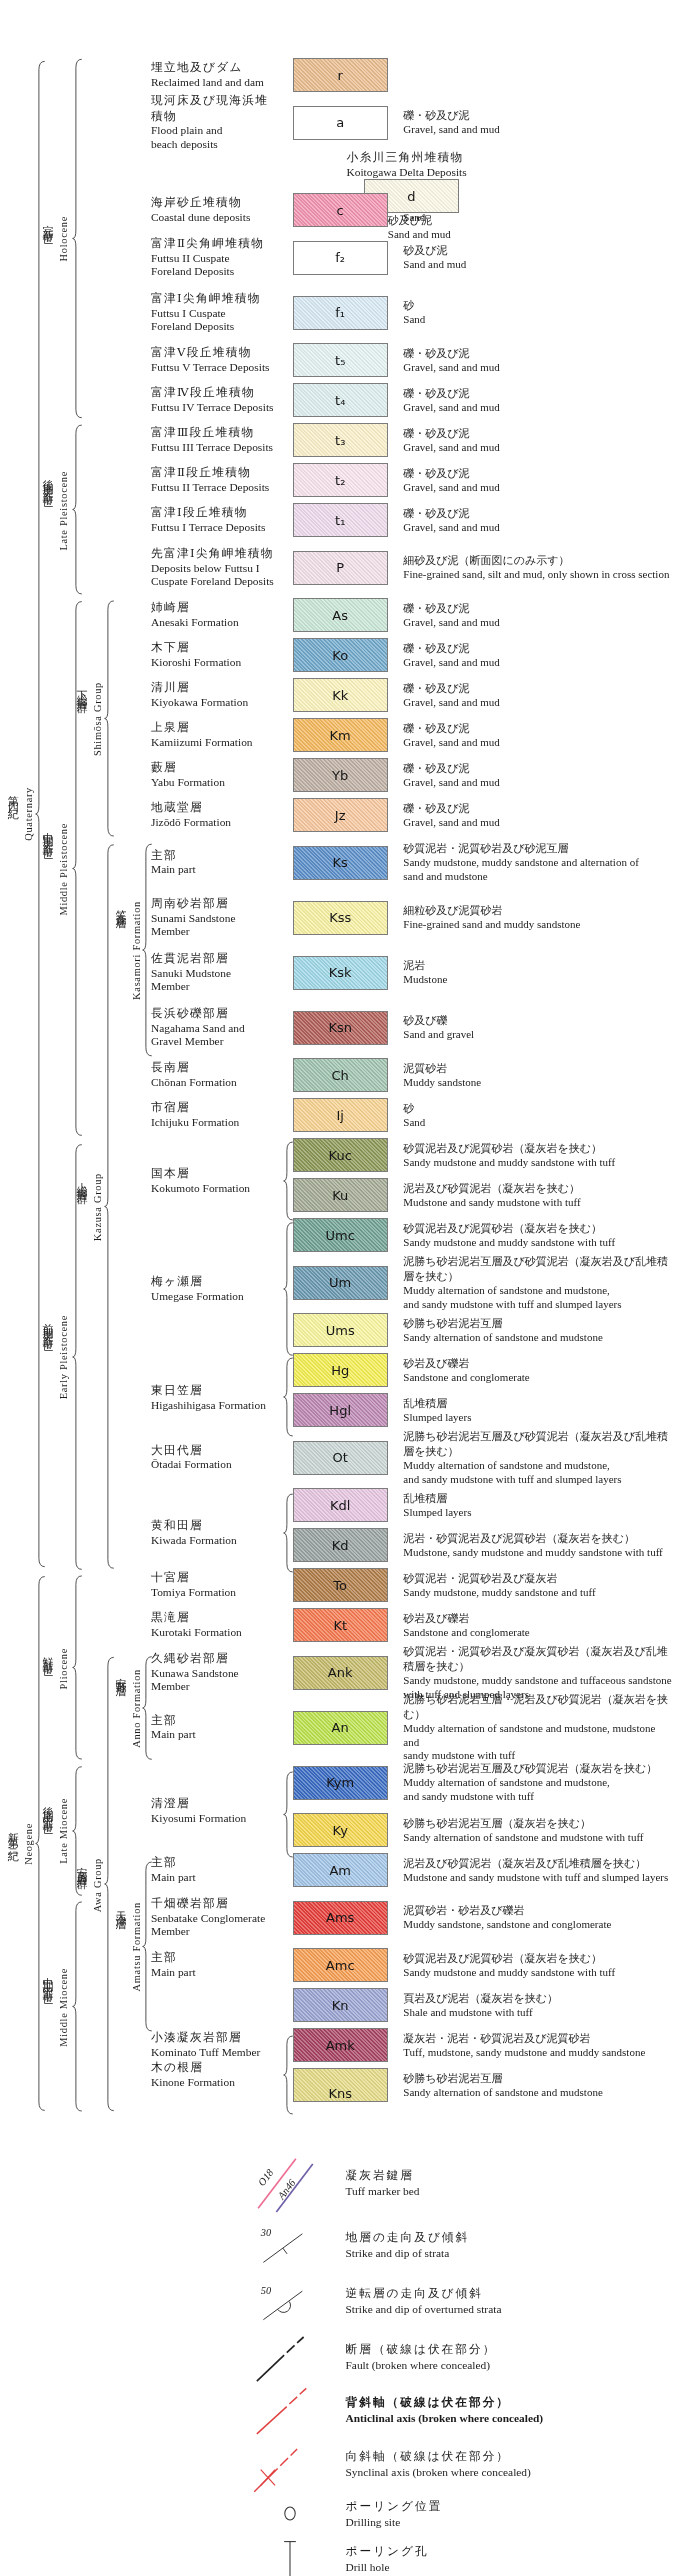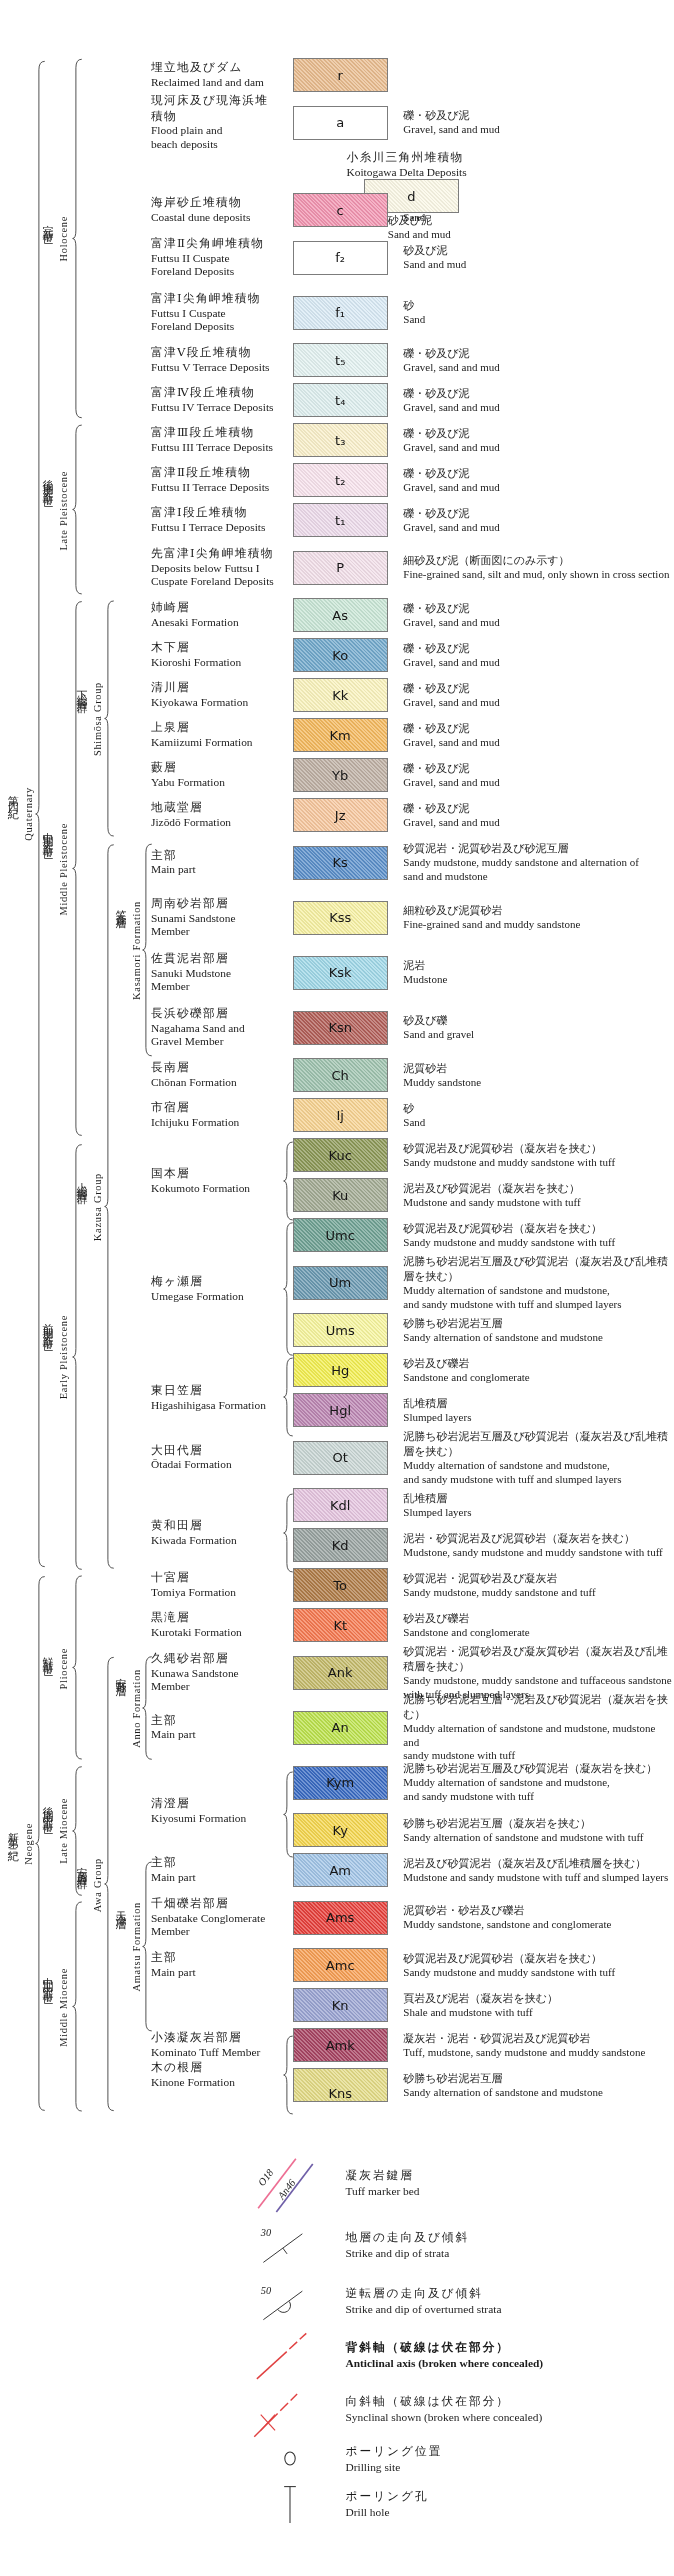--- a/index.html
+++ b/index.html
@@ -927,20 +927,33 @@
             <line x1="34" y1="78" x2="94" y2="34" stroke="#333" stroke-width="1.5"></line>
             <path d="M56,62 A10,10 0 0 0 74,50" fill="none" stroke="#333" stroke-width="1.5"></path>
             <text font-size="16" font-style="italic" fill="#222" text-anchor="middle" transform="translate(38,38)">50</text>
           </svg>
         </div>
     <div class="sym-text">
       <div class="sym-jp">逆転層の走向及び傾斜</div>
       <div class="sym-en">Strike and dip of overturned strata</div>
     </div>
   </div>
+      <div class="sym h-fault">
+    <div class="sym-icon">
+          <svg width="98" height="65" style="overflow: visible;" viewBox="0 0 150 100">
+            <line x1="24" y1="88" x2="66" y2="48" stroke="#222222" stroke-width="2.6"></line>
+            <line x1="70" y1="44" x2="82" y2="33" stroke="#222222" stroke-width="2.6"></line>
+            <line x1="86" y1="29" x2="96" y2="20" stroke="#222222" stroke-width="2.6"></line>
+          </svg>
+        </div>
+    <div class="sym-text">
+      <div class="sym-jp">断層（破線は伏在部分）</div>
+      <div class="sym-en">Fault (broken where concealed)</div>
+    </div>
+  </div>
       <div class="sym h-anti">
     <div class="sym-icon">
           <svg width="98" height="65" style="overflow: visible;" viewBox="0 0 150 100">
             <line x1="24" y1="86" x2="70" y2="44" stroke="#E04040" stroke-width="2.2"></line>
             <line x1="74" y1="40" x2="86" y2="29" stroke="#E04040" stroke-width="2.2"></line>
             <line x1="90" y1="25" x2="100" y2="16" stroke="#E04040" stroke-width="2.2"></line>
           </svg>
         </div>
     <div class="sym-text">
       <div class="sym-jp">背斜軸（破線は伏在部分）</div>
@@ -952,21 +965,21 @@
           <svg width="98" height="65" style="overflow: visible;" viewBox="0 0 150 100">
             <line x1="20" y1="92" x2="56" y2="56" stroke="#E04040" stroke-width="2.2"></line>
             <line x1="60" y1="52" x2="72" y2="40" stroke="#E04040" stroke-width="2.2"></line>
             <line x1="76" y1="36" x2="86" y2="26" stroke="#E04040" stroke-width="2.2"></line>
             <line x1="30" y1="58" x2="52" y2="82" stroke="#E04040" stroke-width="1.8"></line>
             <line x1="52" y1="58" x2="30" y2="82" stroke="#E04040" stroke-width="1.8"></line>
           </svg>
         </div>
     <div class="sym-text">
       <div class="sym-jp">向斜軸（破線は伏在部分）</div>
-      <div class="sym-en">Synclinal shown (broken where concealed)</div>
+      <div class="sym-en">Synclinal axis (broken where concealed)</div>
     </div>
   </div>
       <div class="sym h-drillsite">
     <div class="sym-icon">
           <svg width="98" height="65" style="overflow: visible;" viewBox="0 0 150 100">
             <ellipse cx="75" cy="50" rx="8" ry="10" fill="none" stroke="#333" stroke-width="1.6"></ellipse>
           </svg>
         </div>
     <div class="sym-text">
       <div class="sym-jp">ポーリング位置</div>

